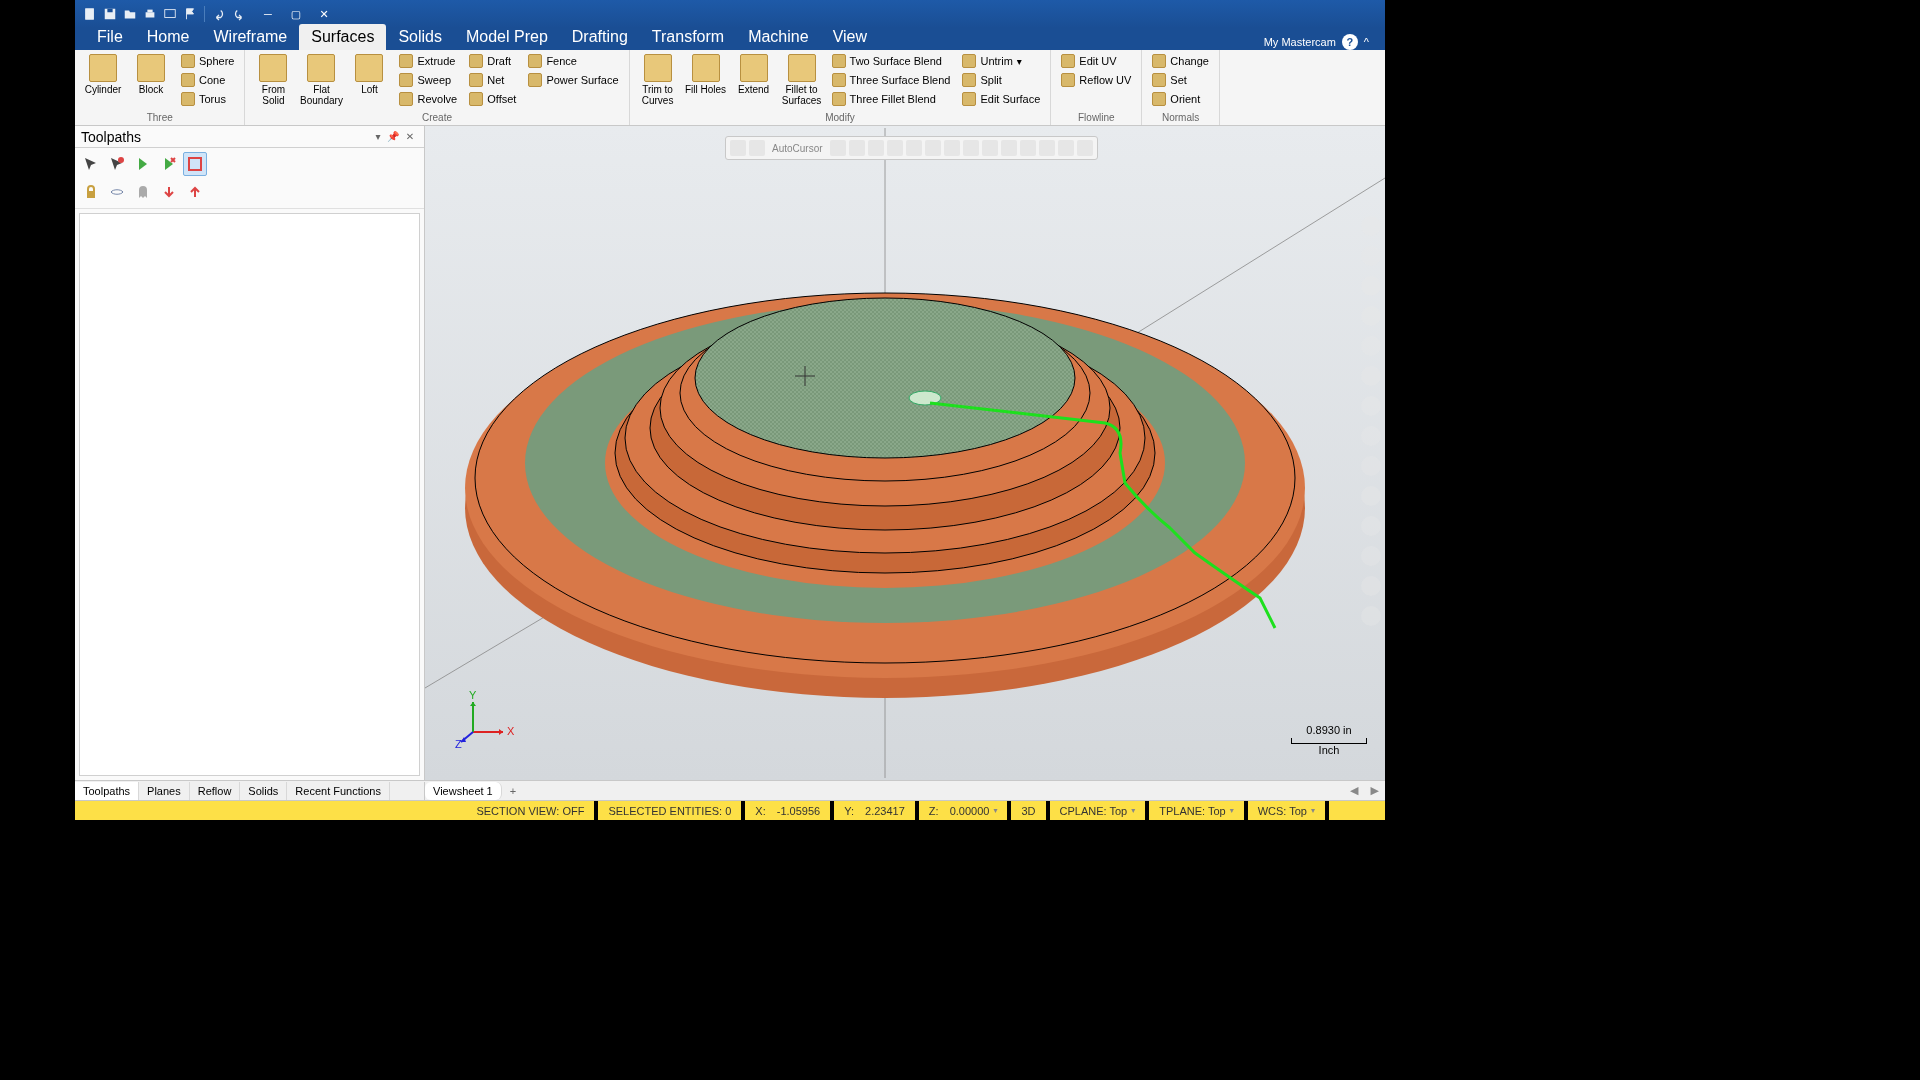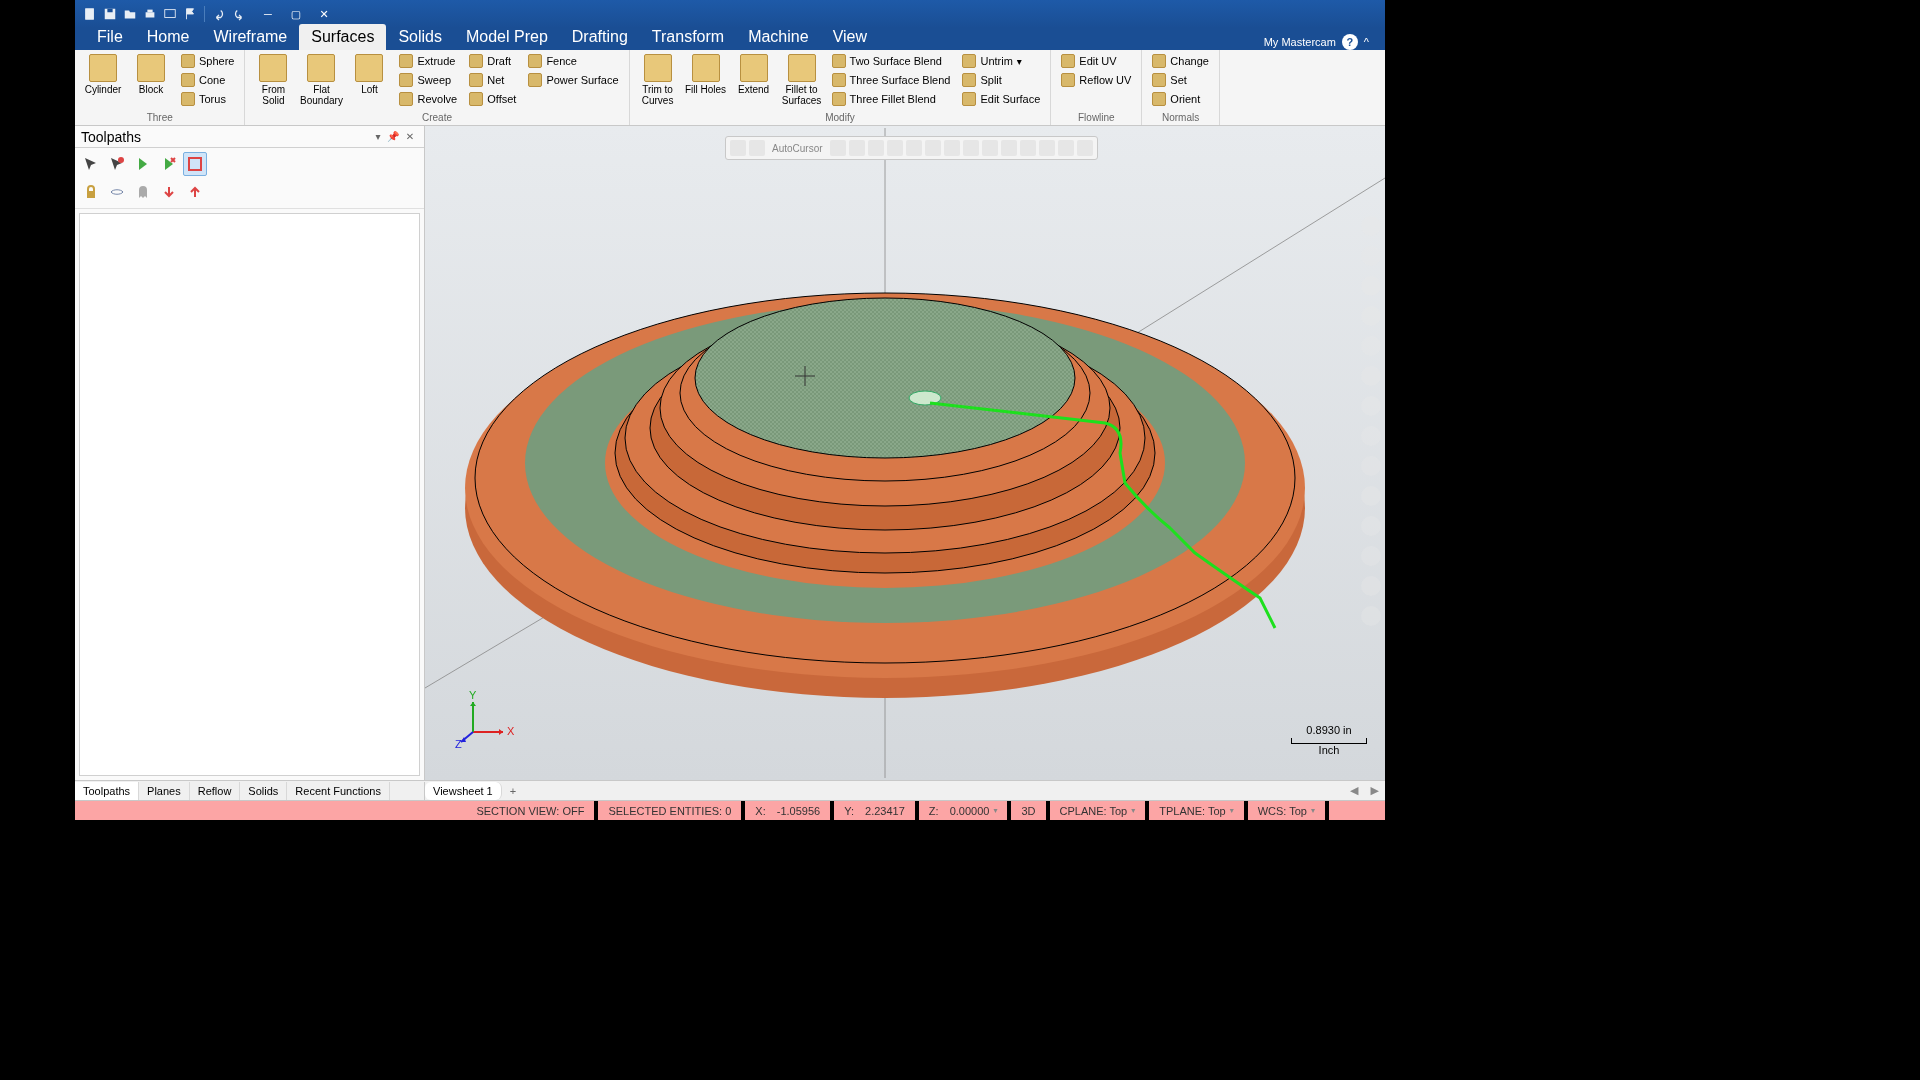--- a/index.html
+++ b/index.html
@@ -61,21 +61,21 @@
 .qr { width: 20px; height: 20px; background: #e8e8e8; border-radius: 10px; opacity: .35; }
 
 
 .sheet-tabs { height: 20px; border-top: 1px solid #c8c8c8; display: flex; align-items: center; background: #f0f0f0; font-size: 10px; }
 .panel-tabs { width: 350px; display: flex; border-right: 1px solid #c8c8c8; }
 .ptab { padding: 3px 8px; cursor: pointer; border-right: 1px solid #d8d8d8; }
 .ptab.active { background: #fff; }
 .vsheet { padding: 3px 8px; border-right: 1px solid #d8d8d8; cursor: pointer; background: #fff; border-radius: 6px; }
 .addsheet { padding: 3px 8px; cursor: pointer; color: #666; }
 
-.status { height: 20px; background: #fca5a5; border-top: 1px solid #c8c8c8; display: flex; align-items: center; font-size: 10px; color: #333; }
+.status { height: 20px; background: #fde047; border-top: 1px solid #c8c8c8; display: flex; align-items: center; font-size: 10px; color: #333; }
 .status-spacer { flex: 1; }
 .status-item { padding: 0 10px; border-left: 4px solid #000000; height: 100%; display: flex; align-items: center; gap: 4px; }
 .status-item.first { border-left: none; }
 .dd::after { content: " ▾"; color: #888; font-size: 8px; }
 </style>
 </head>
 <body>
 
 <div class="app">
 

